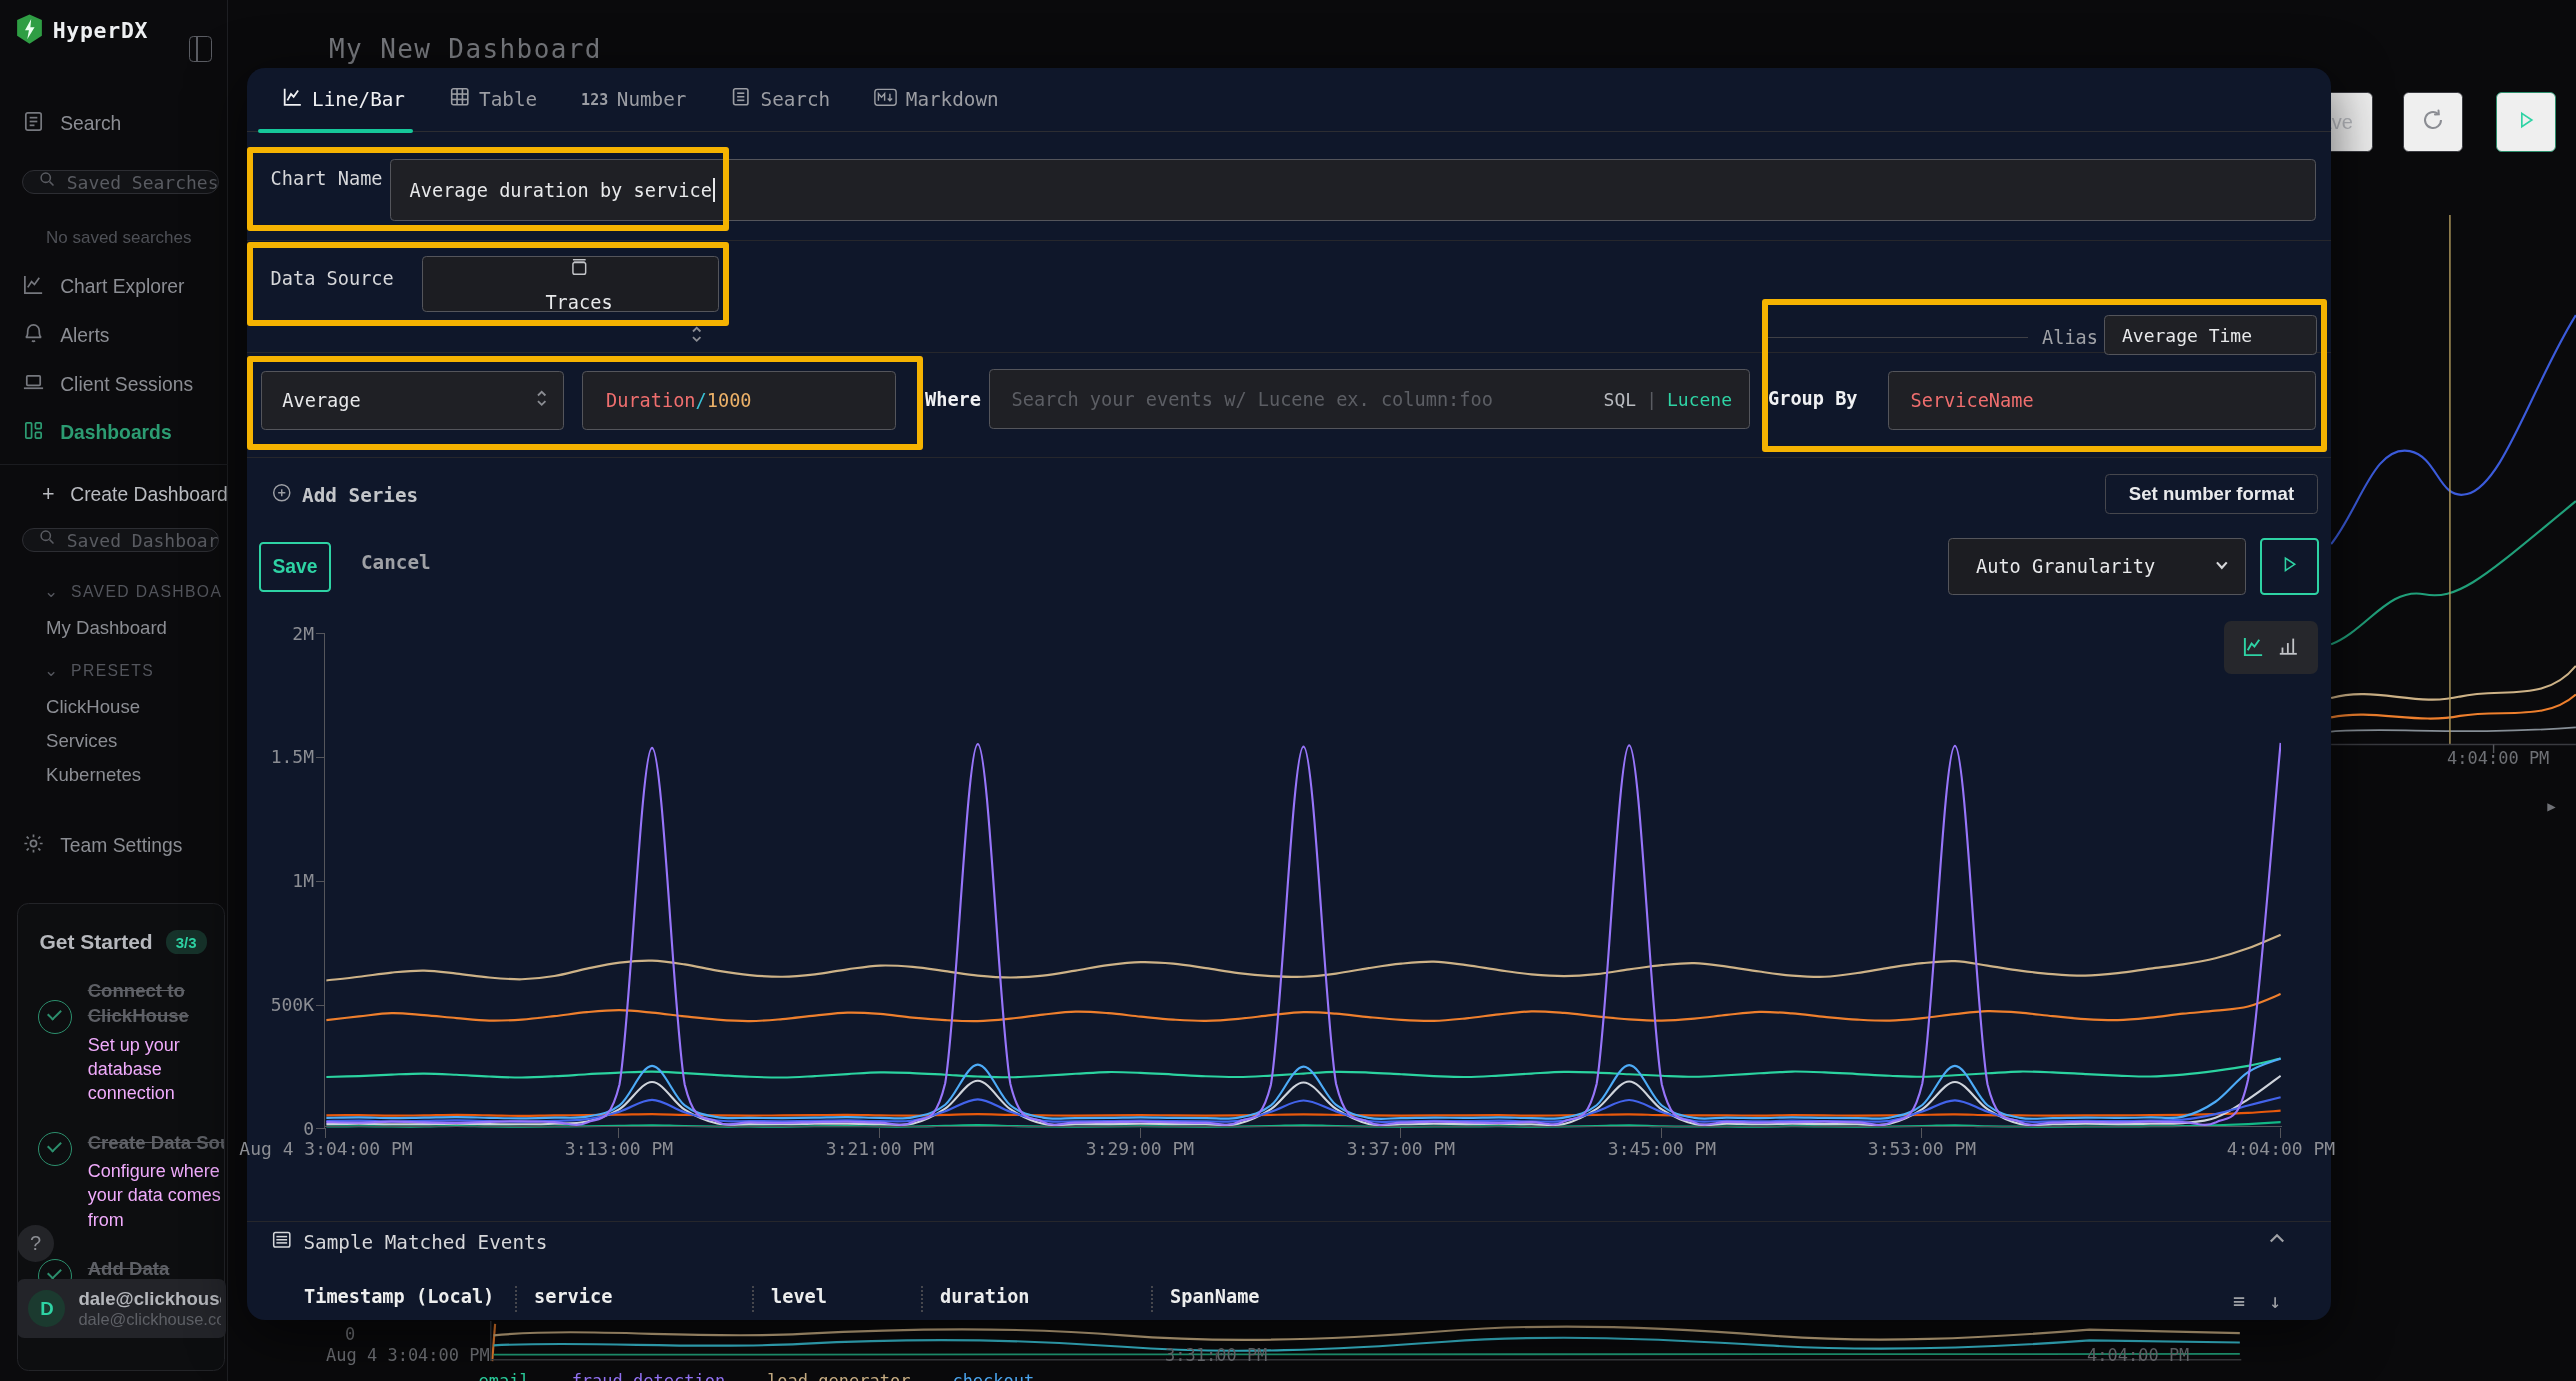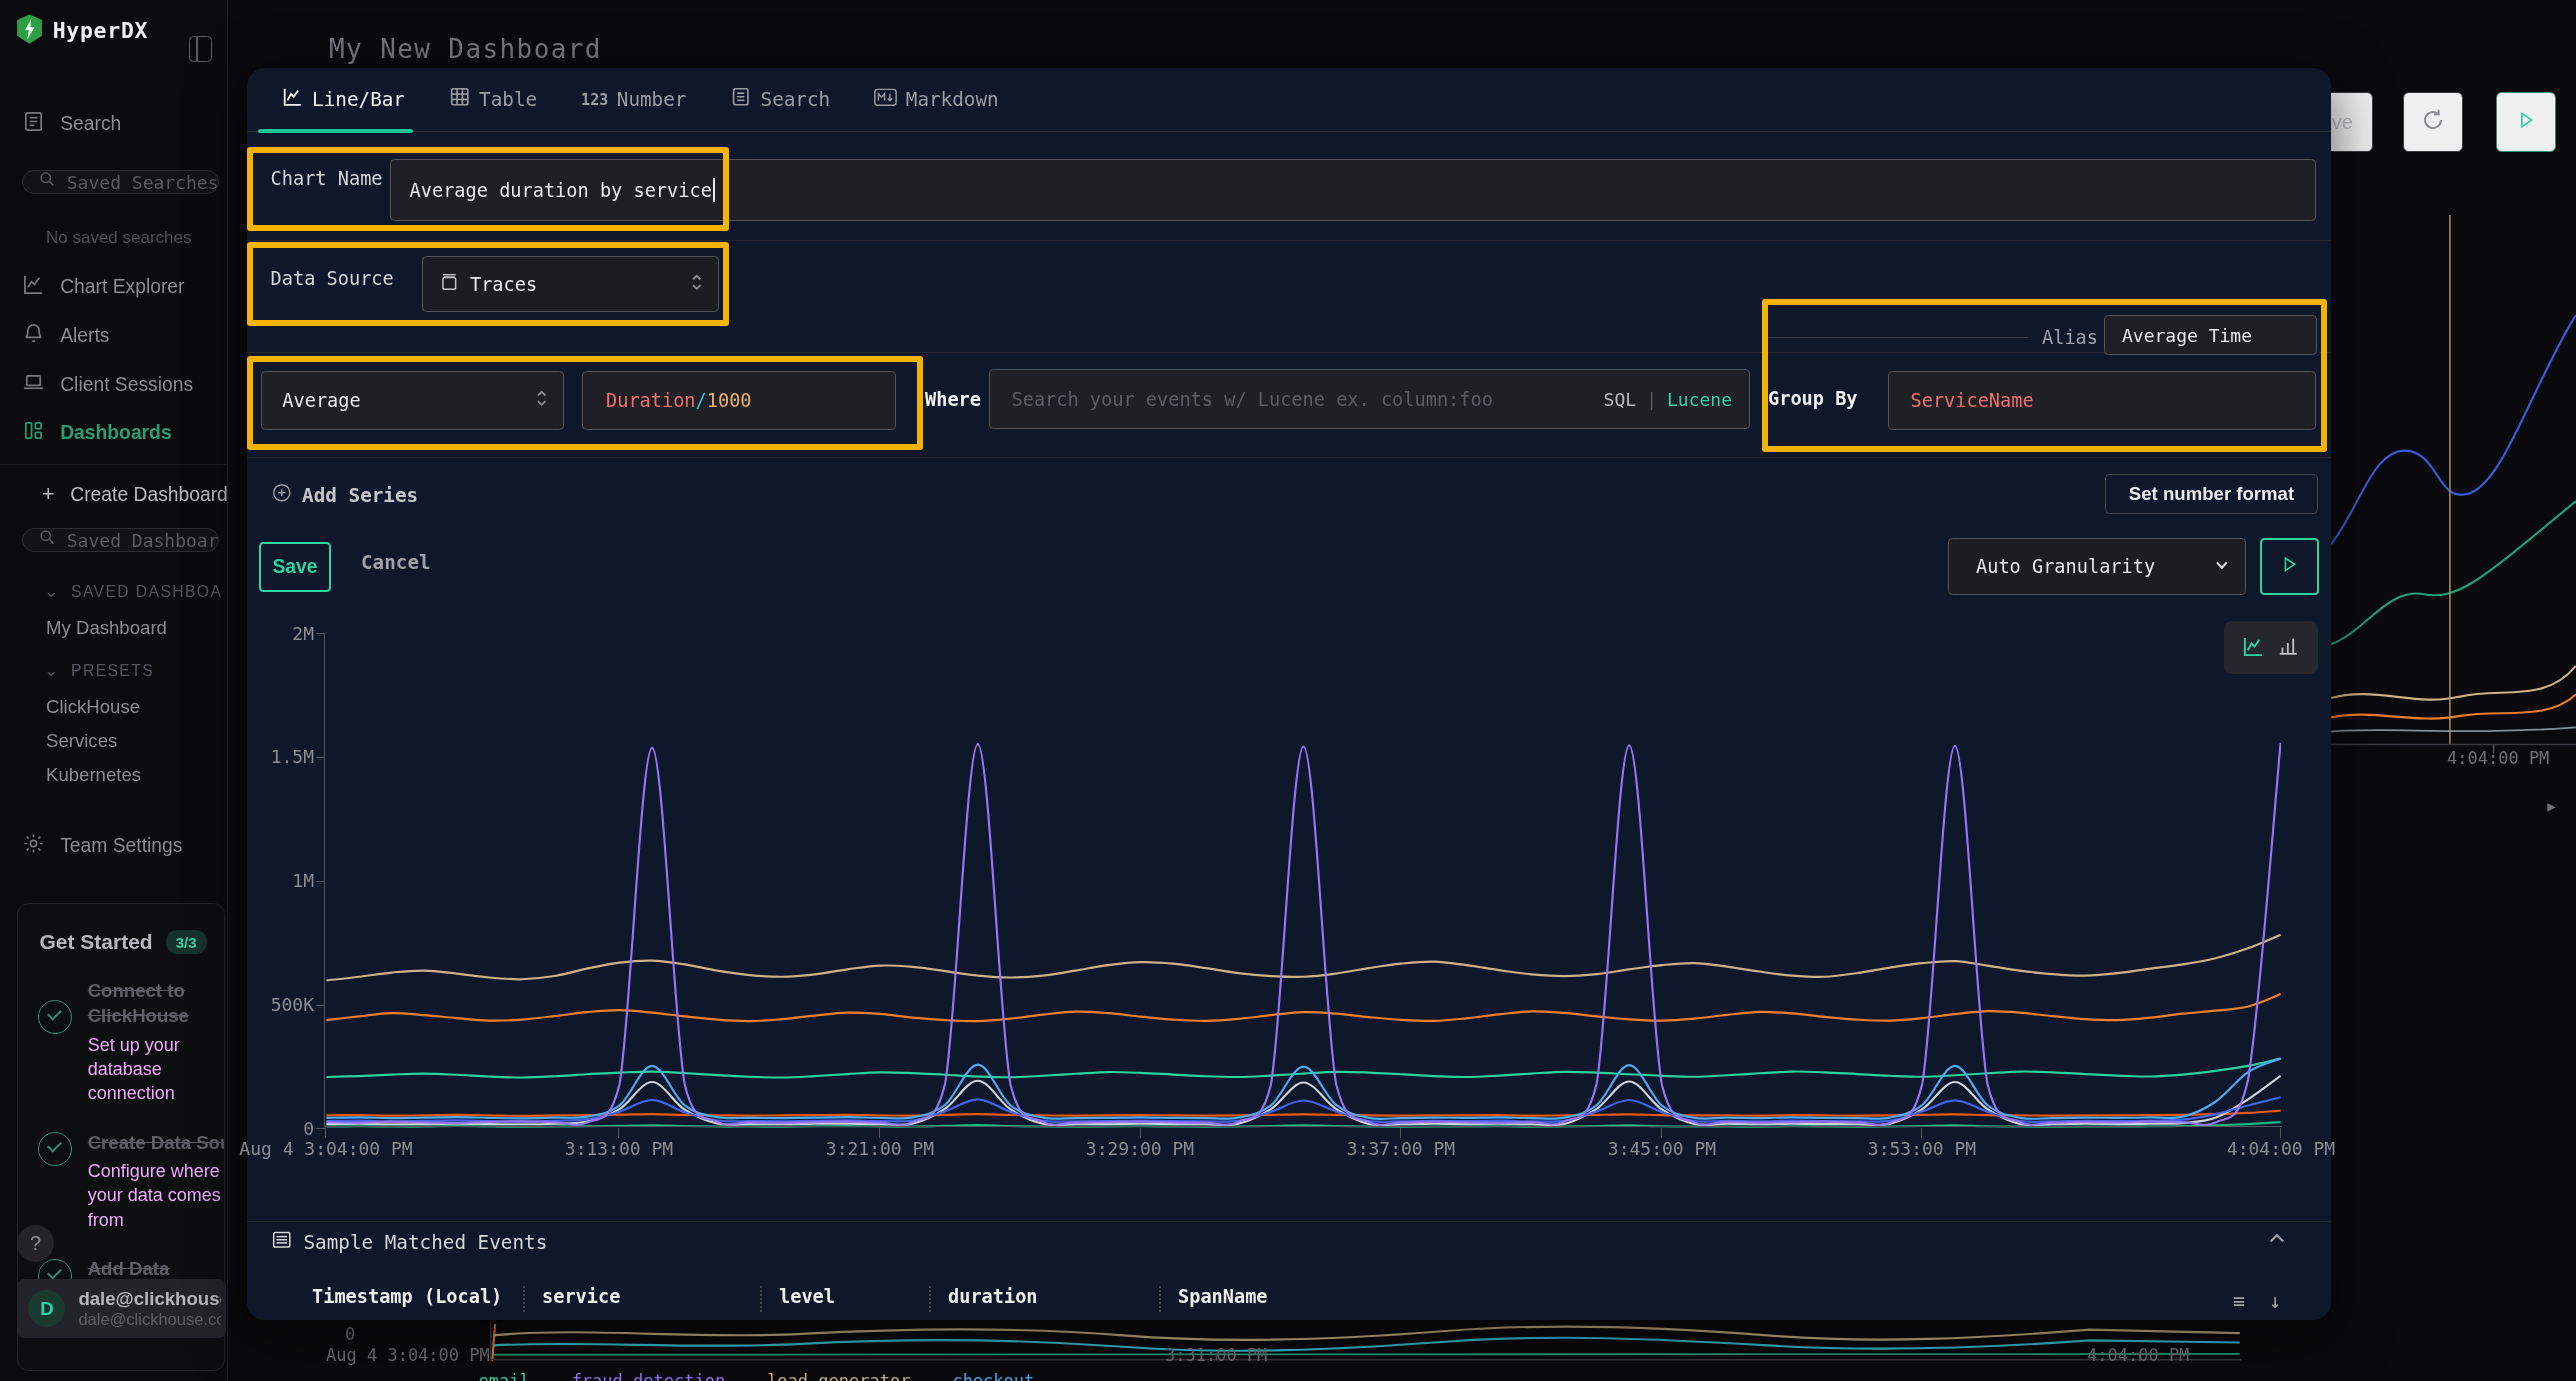--- a/index.html
+++ b/index.html
@@ -98,21 +98,21 @@
   .legend-item { display:flex; align-items:center; gap:7.2px; }
   .legend-dash { width:18.6px; height:2.9px; border-radius:1.4px; }
   #legend-more { color:#c3c5c9; text-decoration:underline; }
   #charttype-toggle { position:absolute; left:1977px; top:553px; width:94px; height:53px; background:#26272c;
     border-radius:7.2px; display:flex; align-items:center; justify-content:center; gap:13px; }
 
   
   #sample-header { position:absolute; left:23.6px; top:1161px; display:flex; align-items:center; gap:11.4px;
     color:#d6d7da; font-size:19.3px; }
   #table-header { position:absolute; left:57px; top:1218px; display:flex; color:#eceded; font-size:18.6px;
-    font-weight:bold; height:33px; align-items:flex-start;margin-left:8px; }
+    font-weight:bold; height:33px; align-items:flex-start; }
   .th-cell { padding-right:7.2px; overflow:hidden; white-space:nowrap; }
   .th-sep { border-left:2.1px dotted #46474d; height:26px; margin-right:17px; }
   .tbl-icons { position:absolute; right:50px; top:1221px; color:#9fa1a6; font-size:20px; display:flex; gap:24px; }
 
   
   .anno { position:absolute; border:6.4px solid #f5b301; border-radius:2.9px; z-index:30; pointer-events:none; }
 </style>
 </head>
 <body>
 
@@ -375,21 +375,21 @@
   <div id="tab-underline"></div>
 
   <div class="field-label" style="left:23.6px; top:100px;">Chart Name</div>
   <div class="input-box" style="left:143px; top:91px; width:1926px; height:62px; padding-left:18.6px;">
     <span>Average duration by service</span>
       <span class="caret"></span>
   </div>
   <div class="hdivider" style="top:172px;"></div>
 
   <div class="field-label" style="left:23.6px; top:200px;">Data Source</div>
-  <div class="input-box" style="left:175px; top:188px; width:297px; height:56px; padding-left:17px; gap:11.4px; background:#1c1d22;">
+  <div class="input-box" style="left:175px; top:188px; width:297px; height:56px; padding-left:17px; gap:11.4px; background:#1c1d22;flex-direction:column;">
     <span>
       <svg width="18.6" height="20" viewBox="0 0 20 22" fill="none" stroke="#c3c5c9" stroke-width="1.6">
         <rect x="3" y="6" width="14" height="13" rx="2"></rect>
           <line x1="3" y1="3" x2="17" y2="3"></line>
           <line x1="4" y1="5.2" x2="16" y2="5.2" opacity=".6"></line>
       </svg>
     </span>
     <span>Traces</span>
     <span class="updown">
       <svg width="11.4" height="18.6" viewBox="0 0 12 20" fill="none" stroke="#8b8d93" stroke-width="2">

